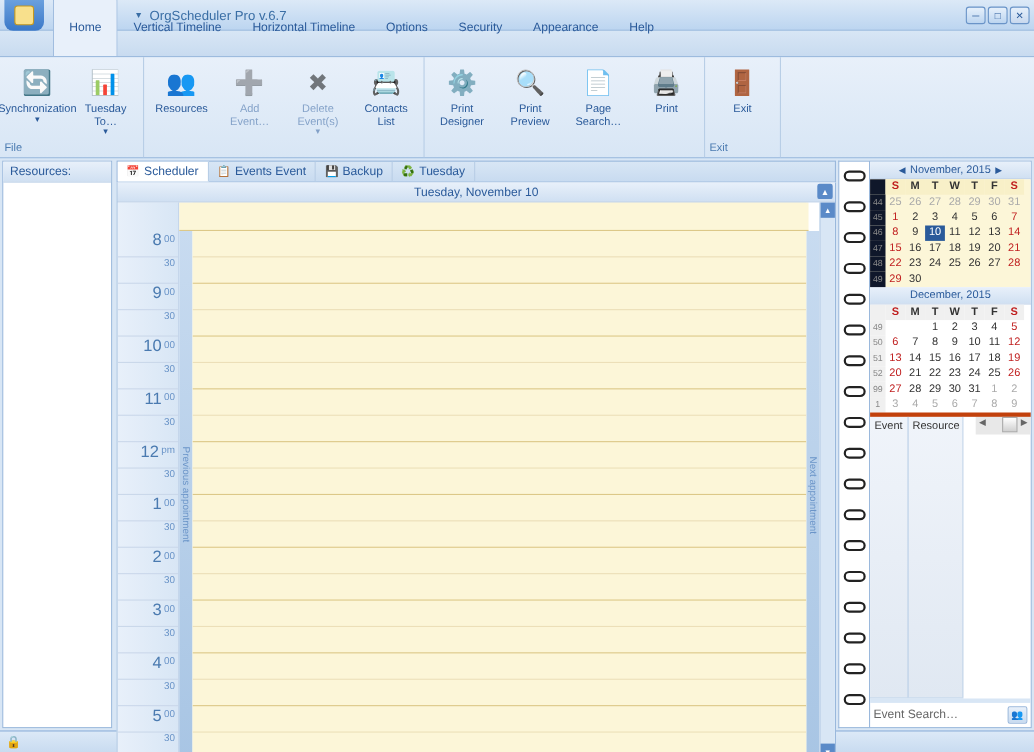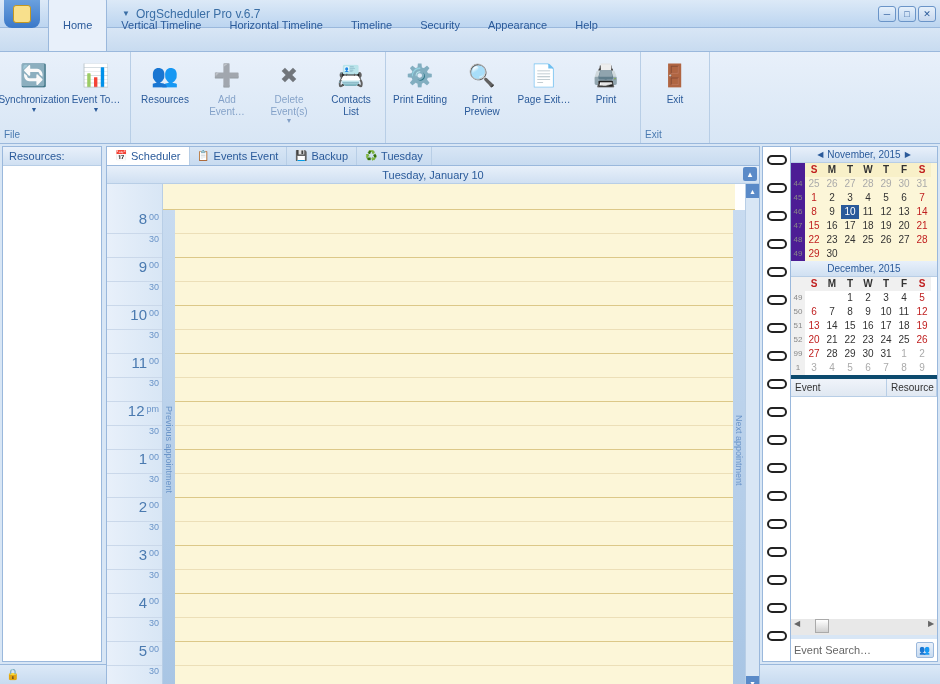--- a/index.html
+++ b/index.html
@@ -64,29 +64,29 @@
 .binder { width: 28px; background: #fff; border: 1px solid #9ab8dc; border-right: none; position: relative; }
 .ring { width: 20px; height: 10px; border: 2px solid #222; border-radius: 10px; position: absolute; left: 4px; }
 .rpanel { flex: 1; border: 1px solid #9ab8dc; background: #fff; display: flex; flex-direction: column; }
 .cal { font-size: 10px; }
 .cal-header { background: linear-gradient(#e8f0fa, #d0e0f2); display: flex; align-items: center; justify-content: center; color: #2a5a9a; padding: 2px; gap: 4px; border-bottom: 1px solid #b8cee6; }
 .cal-nav { font-size: 8px; cursor: pointer; }
 .cal-grid { background: #fcf6d8; }
 .cal.second .cal-grid { background: #fff; }
 .cal-row { display: flex; }
 .cal-cell { width: 18px; height: 14px; text-align: center; font-size: 10px; color: #333; line-height: 14px; }
-.cal-wk { width: 14px; height: 14px; font-size: 8px; color: #888; background: #4c1d95; text-align: center; line-height: 14px; }
+.cal-wk { width: 14px; height: 14px; font-size: 8px; color: #888; background: #0f172a; text-align: center; line-height: 14px; }
 .cal.second .cal-wk { background:#f0f0f0; }
 .cal-dow { font-weight: bold; background: #f8f0c8; }
 .cal.second .cal-dow{ background:#f0f0f0;}
 .cal-cell.sun, .cal-dow.sun { color: #c02020; }
 .cal-cell.sat, .cal-dow.sat { color: #c02020; }
 .cal-cell.other { color: #aaa; }
 .cal-cell.today { background: #2a5a9a; color: #fff; }
-.event-list { flex: 1; border-top: 4px solid #0c4a6e; display: flex; flex-direction: column; }
+.event-list { flex: 1; border-top: 4px solid #c2410c; display: flex; flex-direction: row; }
 .event-list-hdr { display: flex; background: linear-gradient(#f0f4fa, #e0e8f2); border-bottom: 1px solid #b8cee6; font-size: 10px; color: #333; }
 .event-col { padding: 3px 4px; border-right: 1px solid #b8cee6; }
 .event-body { flex: 1; background: #fff; }
 .event-scroll { height: 16px; background: #e8e8e8; display: flex; }
 .event-scroll-thumb { width: 14px; height: 14px; background: linear-gradient(#fff, #d0d0d0); border: 1px solid #aaa; margin-left: 12px; }
 .event-search { border-top: 4px solid #d8e6f5; padding: 3px; font-size: 11px; color: #666; display: flex; align-items: center; }
 .search-btn { width: 18px; height: 16px; background: linear-gradient(#e8f0fa, #c8dbf0); border: 1px solid #9ab8dc; margin-left: auto; border-radius: 2px; font-size: 9px; display: flex; align-items: center; justify-content: center; }
 
 
 .statusbar { height: 20px; background: linear-gradient(#dce9f7, #c8dbf0); display: flex; align-items: center; padding: 0 6px; border-top: 1px solid #9ab8dc; }
@@ -110,37 +110,37 @@
     <div class="win-btn">─</div>
     <div class="win-btn">□</div>
     <div class="win-btn close">✕</div>
   </div>
 </div>
 
 <div class="tabstrip" id="tabstrip">
     <div class="tab active">Home</div>
     <div class="tab">Vertical Timeline</div>
     <div class="tab">Horizontal Timeline</div>
-    <div class="tab">Timeline</div>
+    <div class="tab">Options</div>
     <div class="tab">Security</div>
     <div class="tab">Appearance</div>
     <div class="tab">Help</div>
   </div>
 
 <div class="ribbon" id="ribbon">
     <div class="ribbon-group">
       <div class="ribbon-group-body">
         <div class="ribbon-btn">
           <div class="ribbon-icon">🔄</div>
           <div class="ribbon-label">Synchronization</div>
           <div class="ribbon-arrow">▼</div>
         </div>
         <div class="ribbon-btn">
           <div class="ribbon-icon">📊</div>
-          <div class="ribbon-label">Event To…</div>
+          <div class="ribbon-label">Tuesday To…</div>
           <div class="ribbon-arrow">▼</div>
         </div>
       </div>
       <div class="ribbon-group-label">File</div>
     </div>
     <div class="ribbon-group">
       <div class="ribbon-group-body">
         <div class="ribbon-btn">
           <div class="ribbon-icon">👥</div>
           <div class="ribbon-label">Resources</div>
@@ -157,29 +157,29 @@
         <div class="ribbon-btn">
           <div class="ribbon-icon">📇</div>
           <div class="ribbon-label">Contacts List</div>
         </div>
       </div>
     </div>
     <div class="ribbon-group">
       <div class="ribbon-group-body">
         <div class="ribbon-btn">
           <div class="ribbon-icon">⚙️</div>
-          <div class="ribbon-label">Print Editing</div>
+          <div class="ribbon-label">Print Designer</div>
         </div>
         <div class="ribbon-btn">
           <div class="ribbon-icon">🔍</div>
           <div class="ribbon-label">Print Preview</div>
         </div>
         <div class="ribbon-btn">
           <div class="ribbon-icon">📄</div>
-          <div class="ribbon-label">Page Exit…</div>
+          <div class="ribbon-label">Page Search…</div>
         </div>
         <div class="ribbon-btn">
           <div class="ribbon-icon">🖨️</div>
           <div class="ribbon-label">Print</div>
         </div>
       </div>
     </div>
     <div class="ribbon-group">
       <div class="ribbon-group-body">
         <div class="ribbon-btn">
@@ -209,21 +209,21 @@
           <span class="doc-tab-icon">💾</span>
           <span>Backup</span>
         </div>
         <div class="doc-tab">
           <span class="doc-tab-icon">♻️</span>
           <span>Tuesday</span>
         </div>
       </div>
     <div class="sched-area">
       <div class="sched-header">
-        <span>Tuesday, January 10</span>
+        <span>Tuesday, November 10</span>
         <div class="sched-collapse">▴</div>
       </div>
       <div class="allday-bar"></div>
       <div class="time-ruler" id="timeruler" style="padding-top:26px">
           <div class="time-row">
             <span class="time-hour">8</span>
             <span class="time-min">00</span>
           </div>
           <div class="time-mrow">30</div>
           <div class="time-row">

